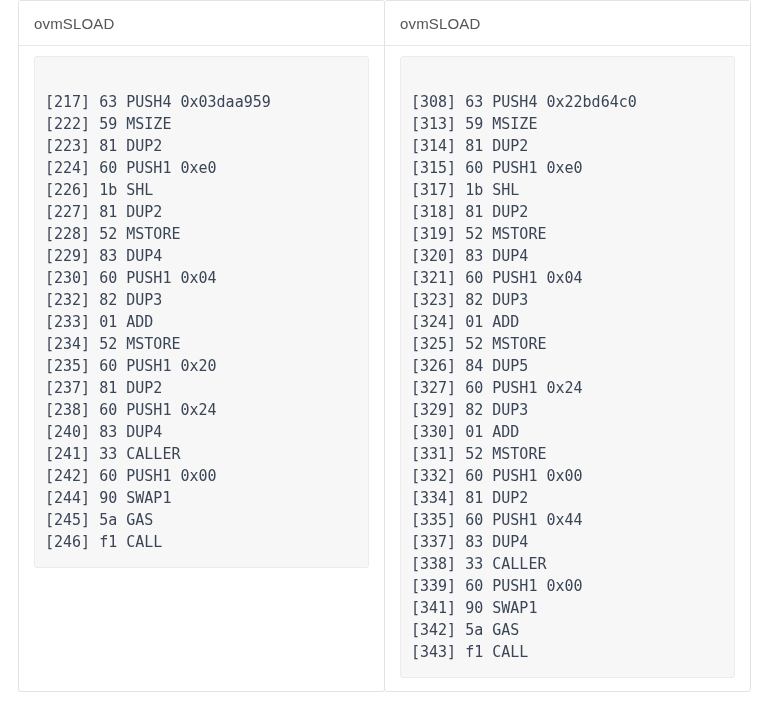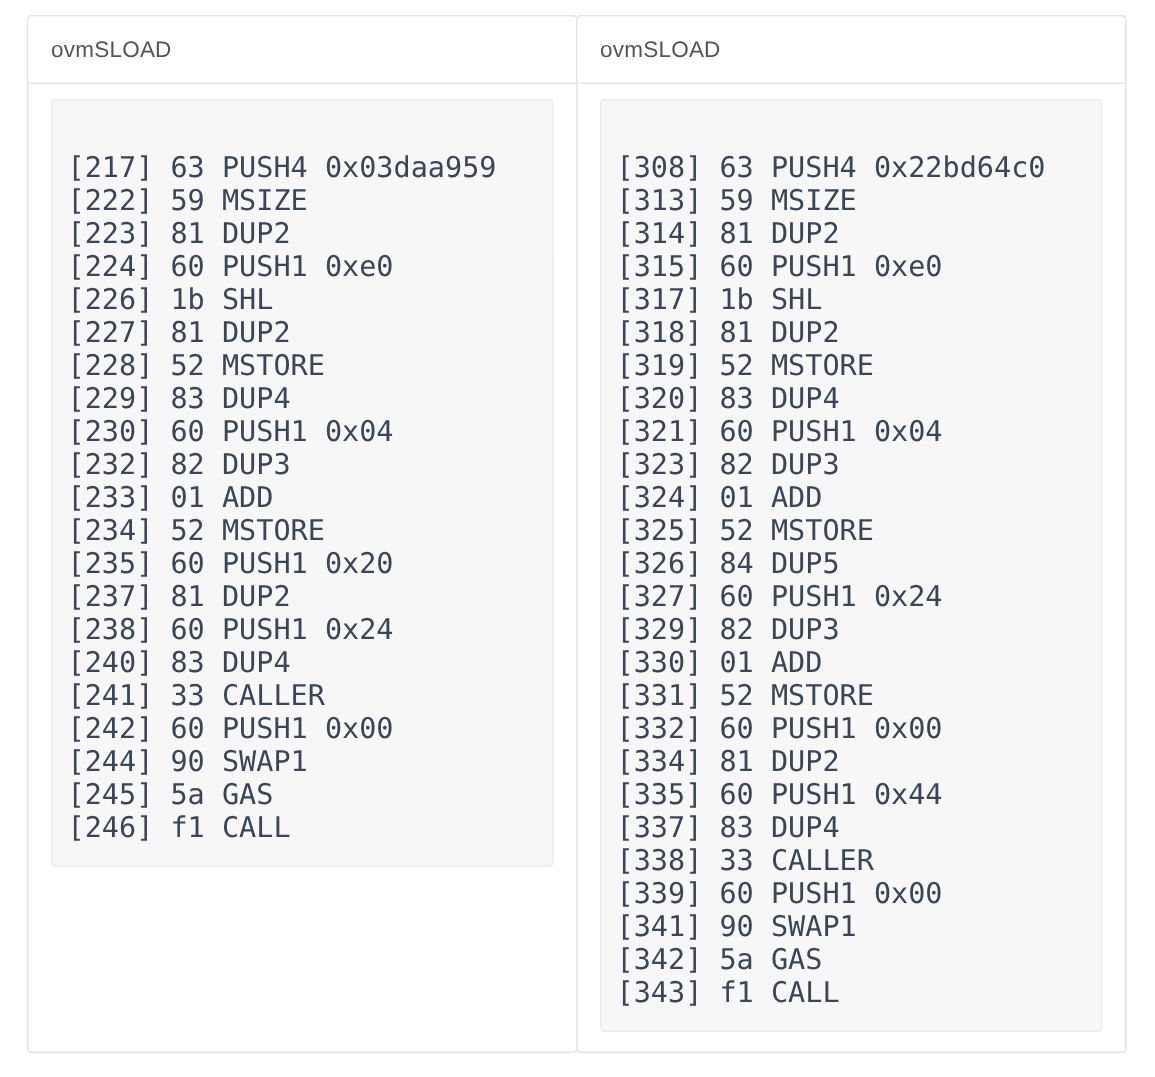--- a/index.html
+++ b/index.html
@@ -11,22 +11,22 @@
     width: 770px;
     height: 718px;
     background: #ffffff;
     font-family: "Liberation Sans", sans-serif;
     overflow: hidden;
   }
 
   .panel-row {
     display: flex;
     flex-direction: row;
-    align-items: center;
-    padding: 8px 18px 14px 18px;
+    align-items: flex-end;
+    padding: 8px 18px 26px 18px;
     box-sizing: border-box;
     height: 718px;
   }
 
   .card {
     background: #ffffff;
     border: 1px solid #e3e3e3;
     border-radius: 3px;
     box-sizing: border-box;
     display: flex;
@@ -71,21 +71,21 @@
     background: #f7f7f7;
     border: 1px solid #ececec;
     border-radius: 3px;
     box-sizing: border-box;
     padding: 12px 10px 14px 10px;
     margin: 0;
   }
 
   .code-inner {
     font-family: "DejaVu Sans Mono", "Liberation Mono", monospace;
-    font-size: 19px;
+    font-size: 15px;
     line-height: 22px;
     color: #3a4556;
     white-space: pre;
     margin: 0;
     padding: 0;
     padding-left: 24px;
   }
 
   .code-line {
     white-space: pre;

